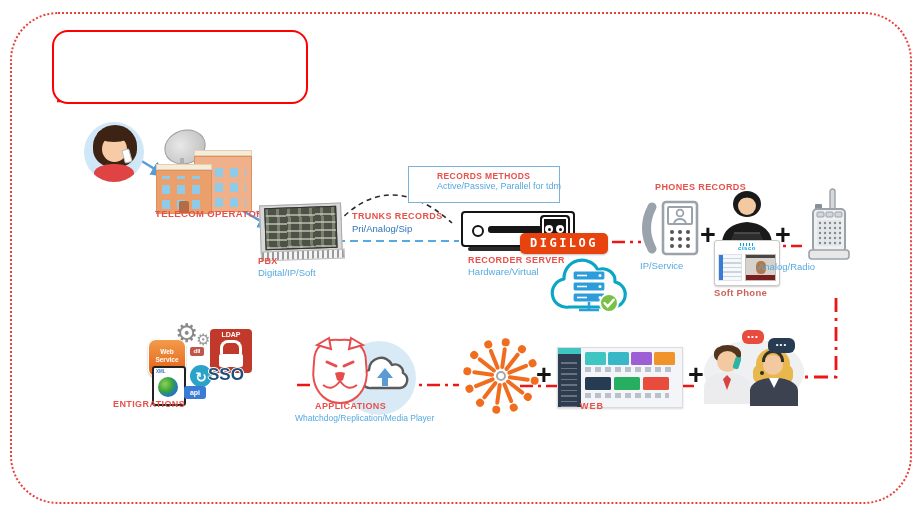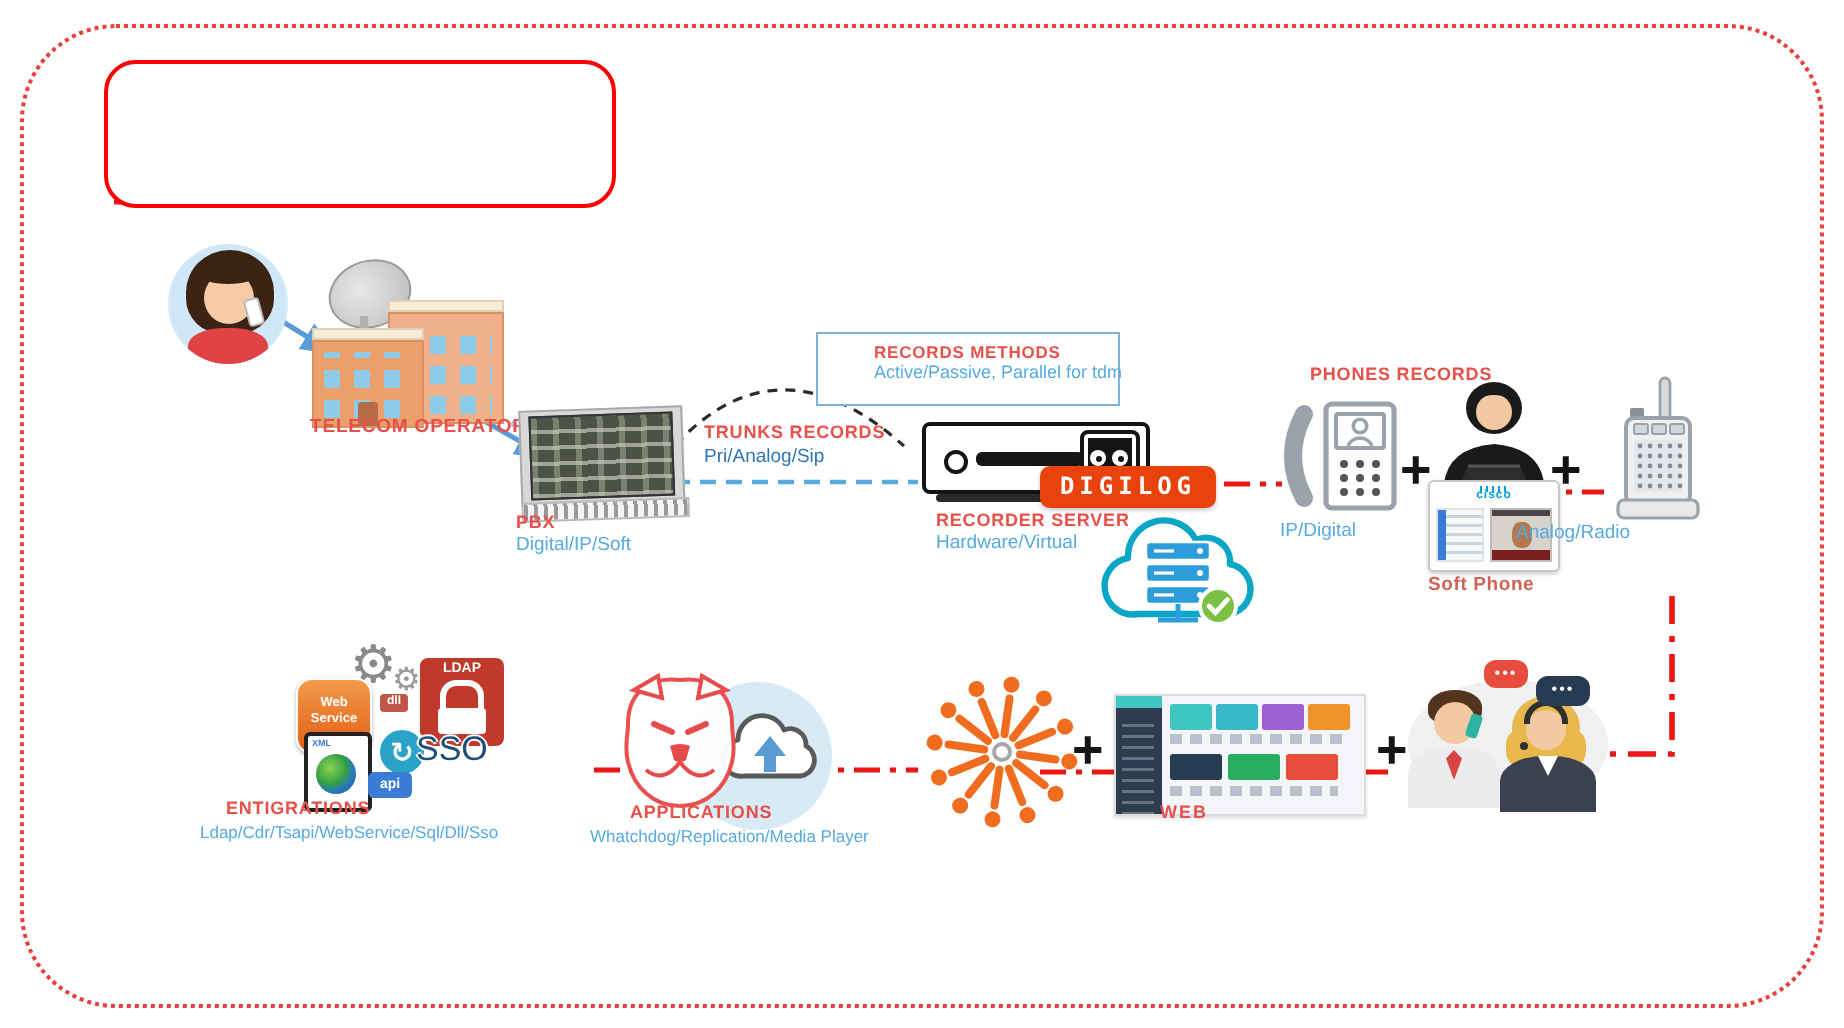--- a/index.html
+++ b/index.html
@@ -71,21 +71,21 @@
   .lock-shackle{width:16px;height:11px;border:3px solid #fff;border-bottom:none;border-radius:8px 8px 0 0;margin:2px auto 0;}
   .lock-body{width:24px;height:13px;background:#fff;border-radius:2px;margin:0 auto;}
   .gear-big{left:175px;top:318px;font-size:26px;color:#8a8a8a;}
   .gear-small{left:196px;top:330px;font-size:16px;color:#9a9a9a;}
   .b-dll{left:190px;top:347px;width:14px;height:9px;background:#c0564a;border-radius:2px;font-size:6px;line-height:9px;}
   .b-xml{left:152px;top:366px;width:30px;height:36px;background:#fff;border:2px solid #222;border-radius:3px;}
   .xml-txt{left:2px;top:1px;font-size:4.5px;font-weight:700;color:#3a7bd5;}
   .globe{left:4px;top:9px;width:20px;height:20px;border-radius:50%;background:radial-gradient(circle at 35% 35%,#8fd14f,#2f9e44 45%,#2b7bb9 62%,#1b5e8f);}
   .b-refresh{left:188px;top:363px;width:26px;height:26px;border-radius:50%;background:#2ba3c8;border:2px solid #fff;color:#fff;font-size:14px;line-height:24px;}
   .b-api{left:184px;top:386px;width:22px;height:13px;background:#3a7bd5;border-radius:3px;font-size:7px;line-height:13px;}
-  .b-sso{left:208px;top:365px;font-size:17px;font-weight:400;color:#1f4e79;
+  .b-sso{left:208px;top:365px;font-size:17px;font-weight:700;color:#1f4e79;
     text-shadow:1px 0 #fff,-1px 0 #fff,0 1px #fff,0 -1px #fff;}
   
   .app-circle{left:342px;top:341px;width:74px;height:74px;background:#d9eaf7;border-radius:50%;}
   
   .dash{left:557px;top:347px;width:124px;height:59px;background:#fff;border:1px solid #dcdcdc;box-shadow:0 1px 2px rgba(0,0,0,.15);}
   .dash-side{left:0;top:0;width:23px;height:100%;background:#2e3c50;
     background-image:linear-gradient(180deg,#3fc6c3 0 6px,transparent 6px),repeating-linear-gradient(0deg,transparent 0 4px,rgba(255,255,255,.28) 4px 5.5px);background-size:100% 100%, 70% 100%;background-position:0 0,3px 10px;background-repeat:no-repeat,repeat-y;}
   .dash-bg{left:23px;top:0;width:101px;height:100%;background:#f3f5f8;}
   .card{height:13px;border-radius:1.5px;}
   .stat{height:5px;background:repeating-linear-gradient(90deg,#b9c2cc 0 6px,transparent 6px 10px);}
@@ -248,21 +248,21 @@
         <circle cx="42" cy="35" r="2"></circle>
         <circle cx="50" cy="35" r="2"></circle>
       <circle cx="34" cy="42" r="2"></circle>
         <circle cx="42" cy="42" r="2"></circle>
         <circle cx="50" cy="42" r="2"></circle>
       <circle cx="34" cy="49" r="2"></circle>
         <circle cx="42" cy="49" r="2"></circle>
         <circle cx="50" cy="49" r="2"></circle>
     </g>
   </svg>
-  <div class="abs lbl-blue tc" style="left:640px;top:260px;width:60px;">IP/Digital</div>
+  <div class="abs lbl-blue tc" style="left:640px;top:260px;width:60px;">IP/Service</div>
 
   <div class="abs plus" style="left:700px;top:222px;">+</div>
 
   <svg class="abs" style="left:716px;top:190px;" width="62" height="52" viewBox="0 0 62 52">
     <ellipse cx="31" cy="14" rx="14" ry="13" fill="#1a1a1a"></ellipse>
     <circle cx="31" cy="16" r="9" fill="#f2c9a0"></circle>
     <path d="M20 16 a11 11 0 0 1 22 0 l-3 -6 a 11 8 0 0 0 -16 0 Z" fill="#1a1a1a"></path>
     <path d="M6 52 Q8 34 31 32 Q54 34 56 52 Z" fill="#1a1a1a"></path>
     <polygon points="14,52 48,52 44,43 18,43" fill="#2d2d2d"></polygon>
     <line x1="18" y1="43" x2="44" y2="43" stroke="#555" stroke-width="1.5"></line>
@@ -330,21 +330,20 @@
   <div class="abs badge b-ws">Web Service</div>
   <div class="abs badge b-dll">dll</div>
   <div class="abs b-xml">
     <div class="abs xml-txt">XML</div>
     <div class="abs globe"></div>
   </div>
   <div class="abs badge b-refresh" style="font-family:'DejaVu Sans',sans-serif;">↻</div>
   <div class="abs badge b-api">api</div>
   <div class="abs b-sso">SSO</div>
   <div class="abs lbl-red tc" style="left:113px;top:399px;width:140px;">ENTIGRATIONS</div>
-  <div class="abs lbl-blue tc" style="left:100px;top:411px;width:190px;font-size:8.5px;">Ldap/Cdr/Tsapi/WebService/Sql/Dll/Sso</div>
 
   <div class="abs app-circle"></div>
   <svg class="abs" style="left:358px;top:350px;" width="54" height="46" viewBox="0 0 54 46">
     <path d="M14 38 A 9 9 0 0 1 11 20 A 12 12 0 0 1 34 15 A 8 8 0 0 1 45 23 A 8 8 0 0 1 42 38 Z" fill="#fff" stroke="#5a5a5a" stroke-width="2.4" stroke-linejoin="round"></path>
     <polygon points="27,18 35,28 30,28 30,36 24,36 24,28 19,28" fill="#5b9bd5"></polygon>
   </svg>
   <svg class="abs" style="left:303px;top:332px;" width="74" height="78" viewBox="0 0 74 78">
     <path d="M37 8 C21 6 11 15 11 30 C11 36 9 41 11 49 C14 62 24 71 37 71 C50 71 60 62 63 49 C65 41 63 36 63 30 C63 15 53 6 37 8 Z" fill="#fff" stroke="#e84b4b" stroke-width="2" opacity="0.97"></path>
     <path d="M14 13 L26 6 L28 17 Z" fill="#fff" stroke="#e84b4b" stroke-width="2"></path>
     <path d="M60 13 L48 6 L46 17 Z" fill="#fff" stroke="#e84b4b" stroke-width="2"></path>

